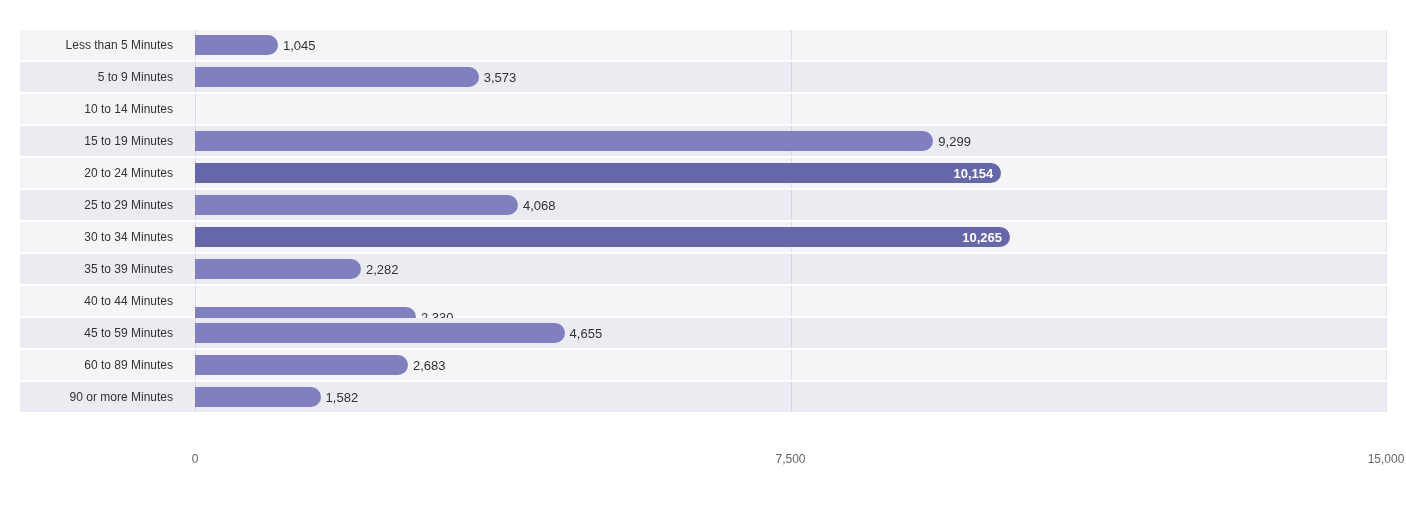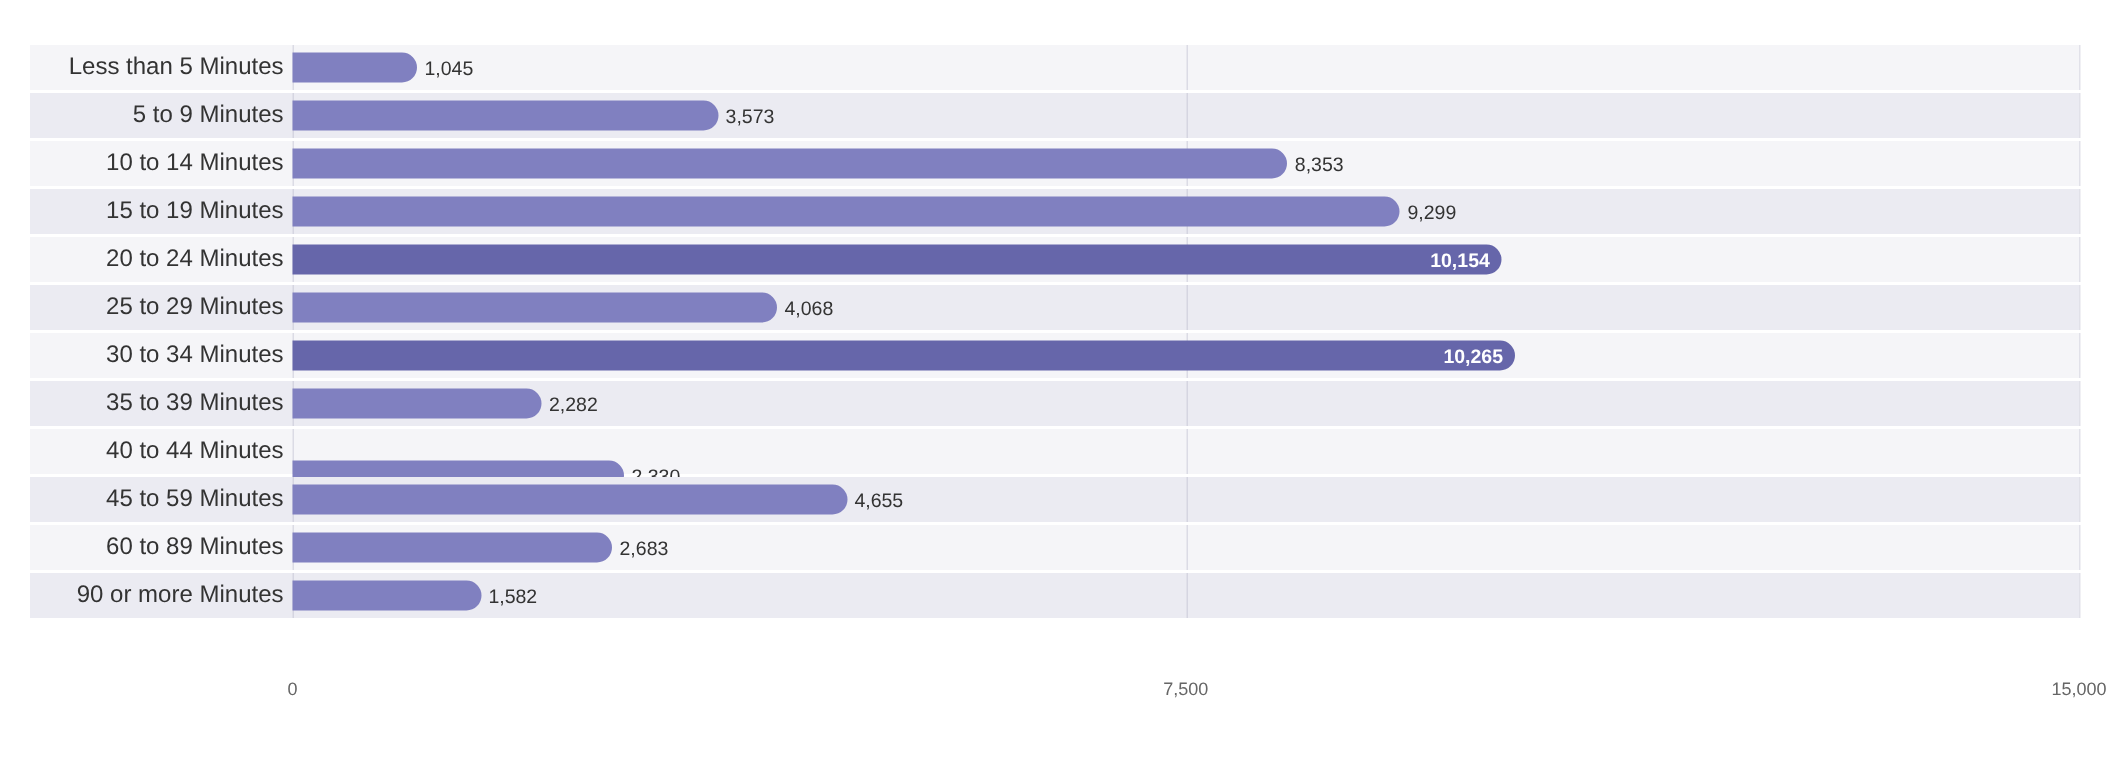--- a/index.html
+++ b/index.html
@@ -47,23 +47,23 @@
     }
     .bar-row:nth-child(odd) {
       background: #f5f5f8;
     }
     .bar-row:nth-child(even) {
       background: #ebebf2;
     }
     .bar-label {
       width: 175px;
       min-width: 175px;
-      font-size: 16px;
-      color: #333;
-      padding-right: 6px;
+      font-size: 12px;
+      color: #333;
+      padding-right: 22px;
       text-align: right;
       white-space: nowrap;
     }
     .bar-track {
       flex: 1;
       height: 100%;
       position: relative;
       display: flex;
       align-items: center;
     }
@@ -142,23 +142,20 @@
             <span class="bar-value">3,573</span>
           </div>
         </div>
       </div>
       <div class="bar-row">
         <div class="bar-label">10 to 14 Minutes</div>
         <div class="bar-track">
           <div class="grid-line" style="left: 0px;"></div>
           <div class="grid-line" style="left: 595.5px;"></div>
           <div class="grid-line" style="left: 1191px;"></div>
-          <div class="bar-fill" style="width: 663.228px;">
-            <span class="bar-value">8,353</span>
-          </div>
         </div>
       </div>
       <div class="bar-row">
         <div class="bar-label">15 to 19 Minutes</div>
         <div class="bar-track">
           <div class="grid-line" style="left: 0px;"></div>
           <div class="grid-line" style="left: 595.5px;"></div>
           <div class="grid-line" style="left: 1191px;"></div>
           <div class="bar-fill" style="width: 738.341px;">
             <span class="bar-value">9,299</span>

